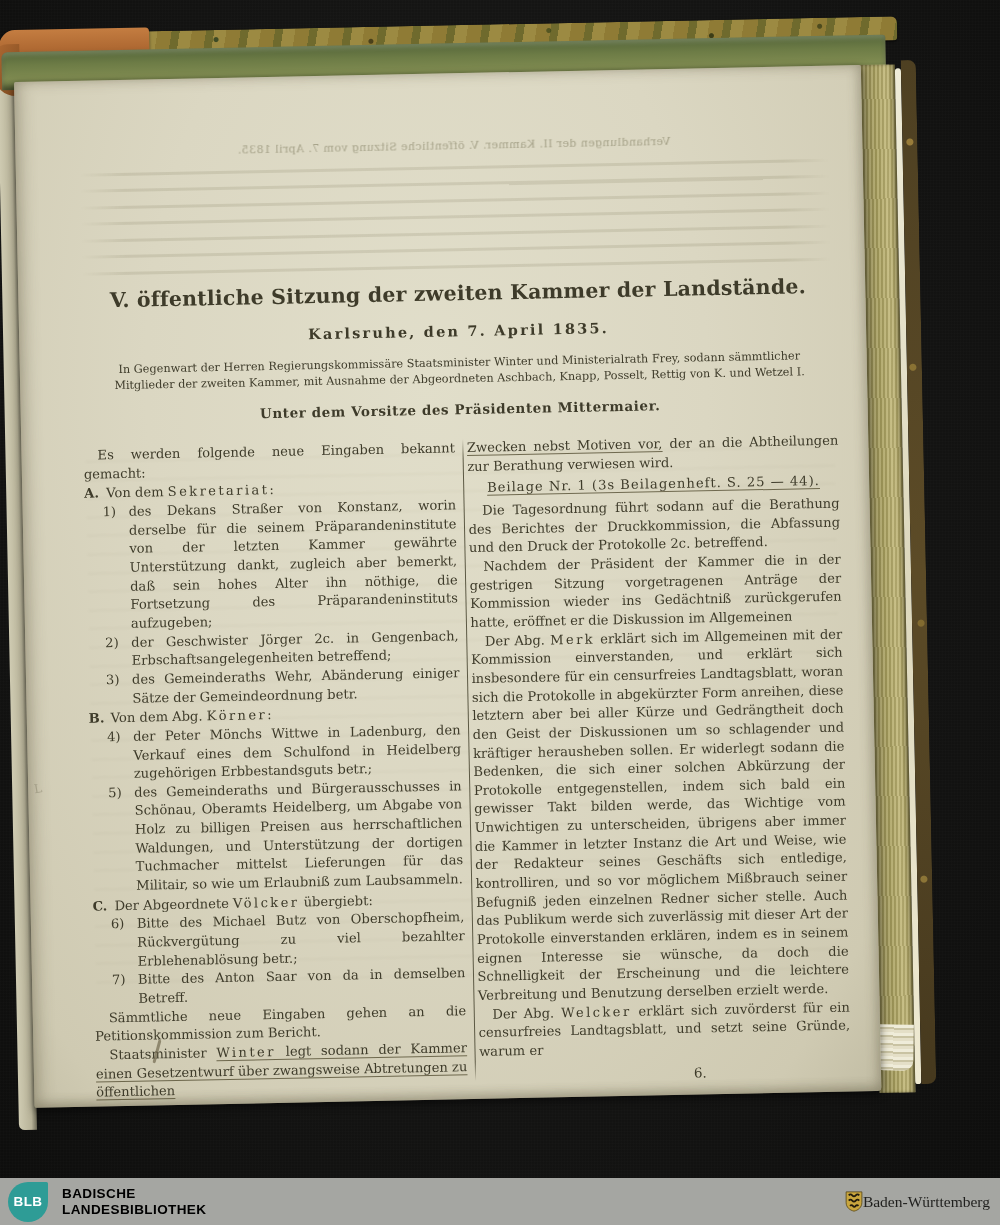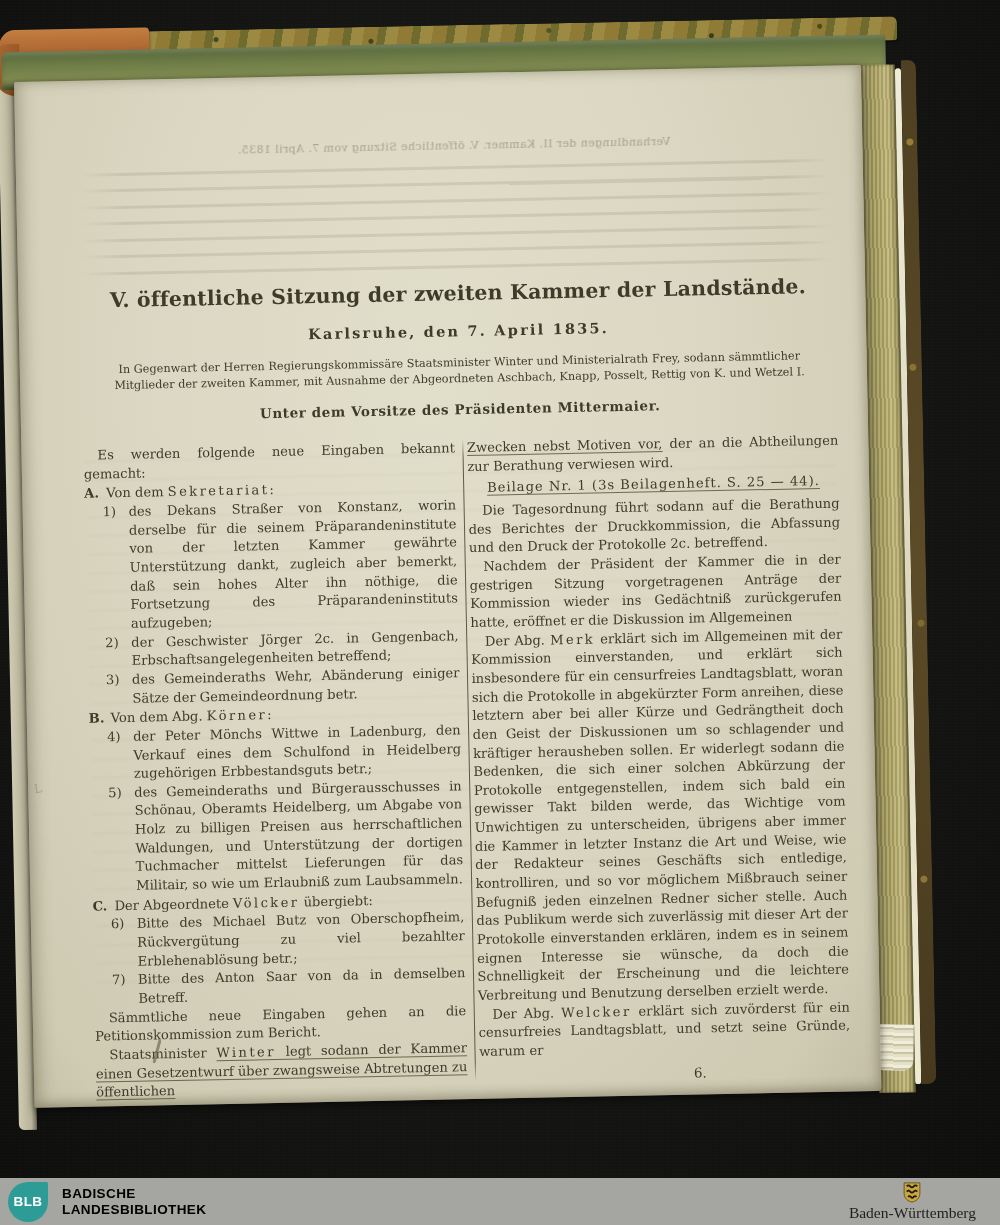--- a/index.html
+++ b/index.html
@@ -141,21 +141,21 @@
 
   
   .footer{ position:absolute; left:0; bottom:0; width:1000px; height:47px;
            background:#a5a6a2; display:flex; align-items:center;
            font-family:"Liberation Sans","DejaVu Sans",sans-serif; }
   .blb-logo{ width:40px; height:40px; margin-left:8px; background:#2e9c96;
              border-radius:50% 4% 50% 50%; display:flex; align-items:center; justify-content:center;
              color:#fff; font-weight:bold; font-size:13.5px; letter-spacing:.4px; flex:none; }
   .blb-name{ margin-left:14px; font-weight:bold; font-size:13.5px; line-height:15.5px;
              color:#000000; letter-spacing:.4px; }
-  .state{ margin-left:auto; margin-right:24px; display:flex; flex-direction:column;
+  .state{ margin-left:auto; margin-right:10px; display:flex; flex-direction:row;
           align-items:center; }
   .state-name{ font-family:"Liberation Serif","DejaVu Serif",serif; font-size:15.5px;
                color:#1f1f1d; margin-top:1px; }
 </style>
 </head>
 <body>
 
 <div class="backdrop-texture"></div>
 
 <div class="book">

